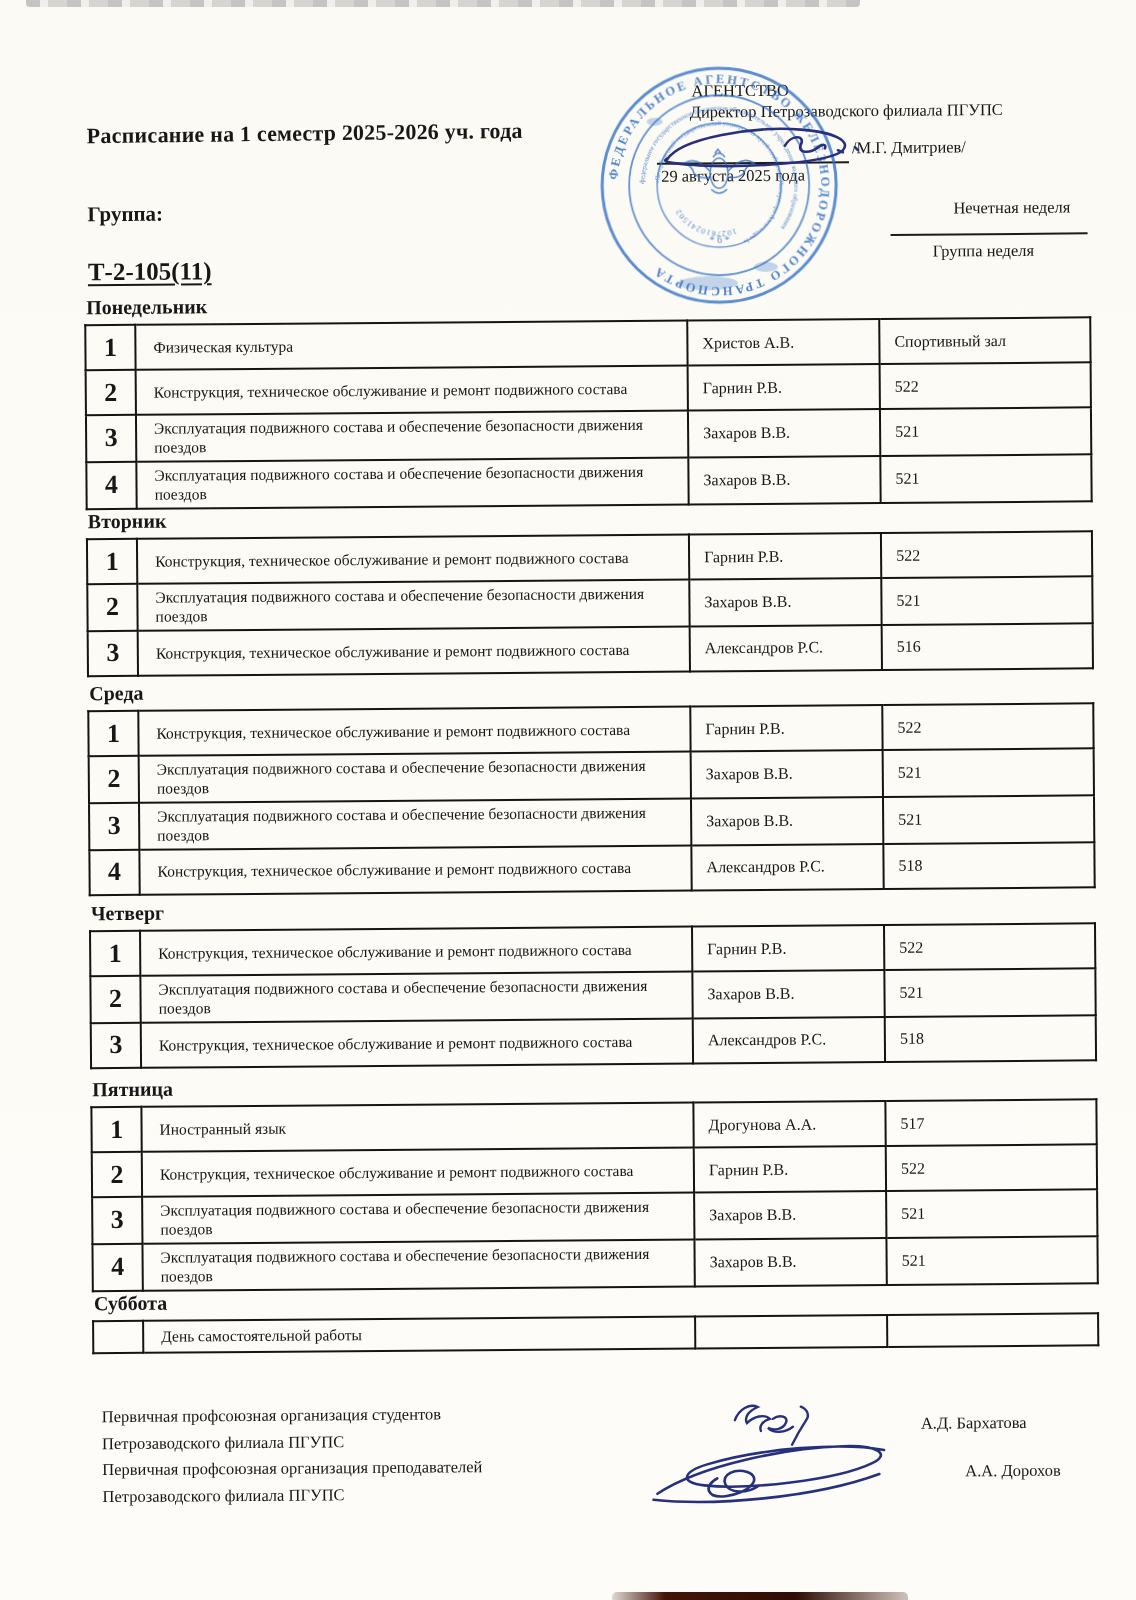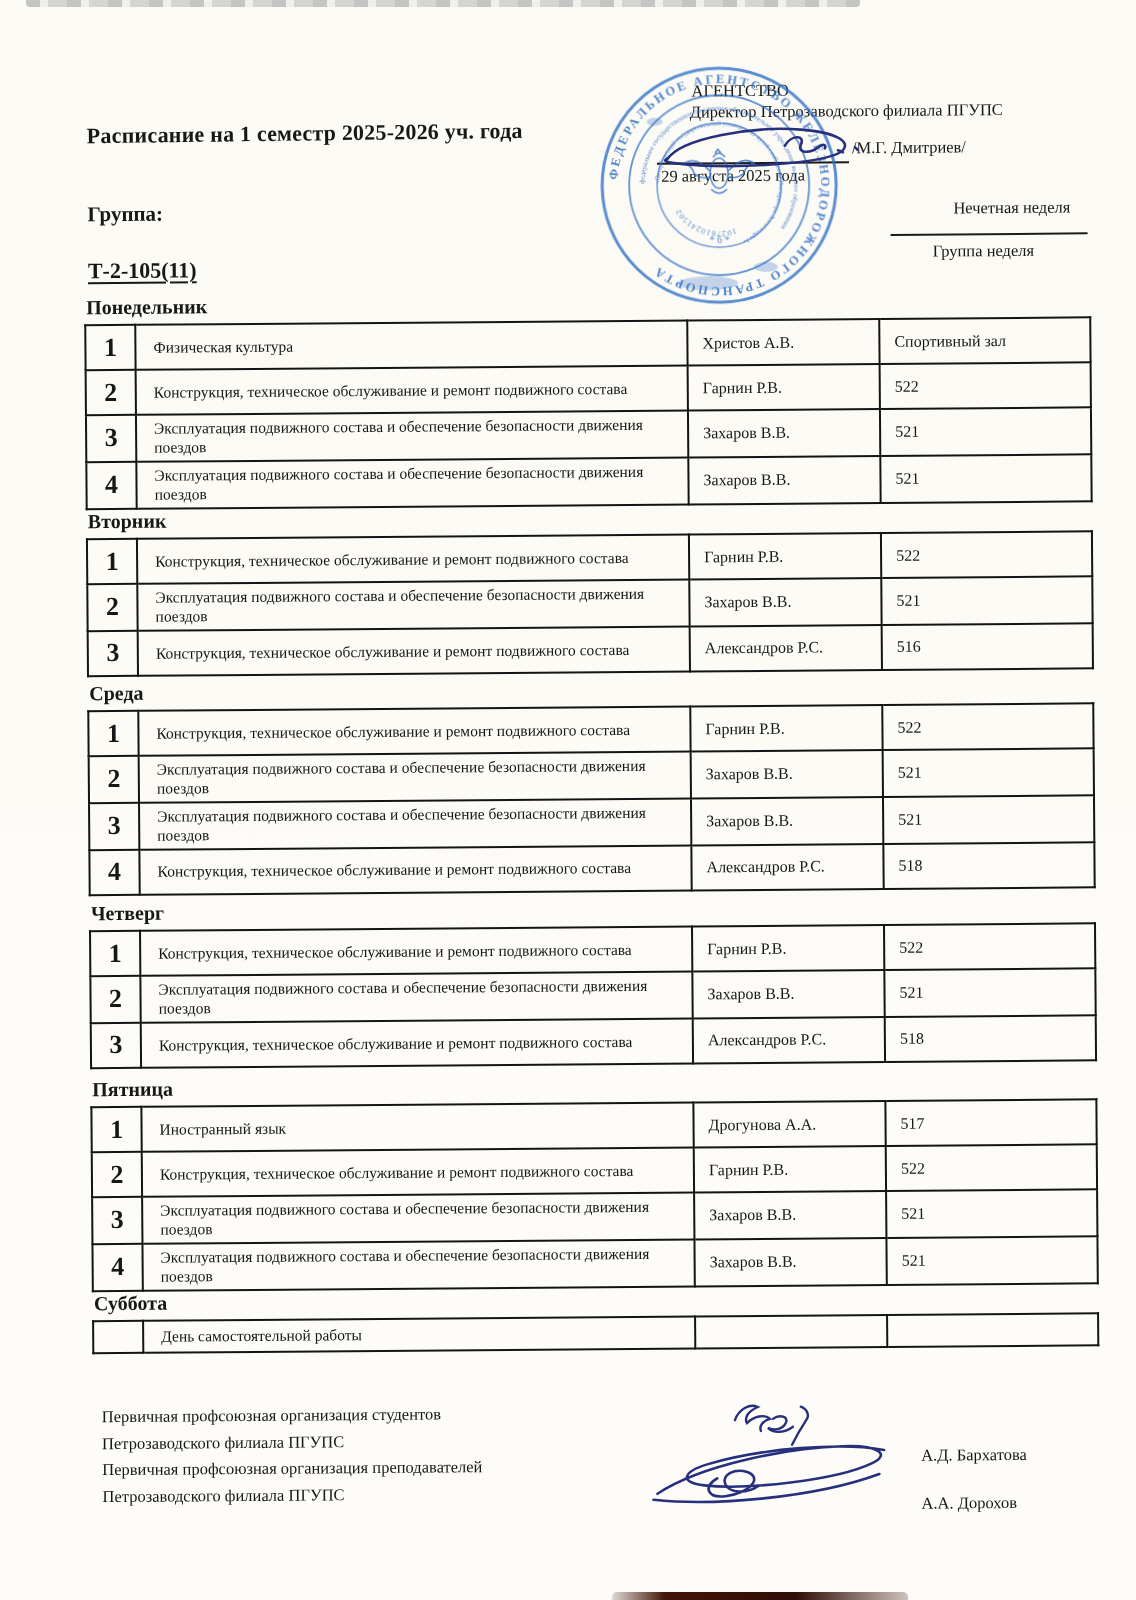--- a/index.html
+++ b/index.html
@@ -11,38 +11,38 @@
   }
   .page{
     position:relative;width:1136px;height:1600px;overflow:hidden;
     background:linear-gradient(180deg,#fbfaf4 0%,#fcfbf6 40%,#fdfcf8 100%);
   }
   .sheet{position:absolute;inset:0;transform:rotate(-0.45deg);transform-origin:55% 50%;}
   .abs{position:absolute;}
   
   .title{font-size:22px;font-weight:bold;letter-spacing:.2px;transform:rotate(-0.25deg);}
   .group-label{font-size:21px;font-weight:bold;}
-  .group-code{font-size:22px;font-weight:bold;text-decoration:underline;text-decoration-thickness:2px;text-underline-offset:4px;}
+  .group-code{font-size:25px;font-weight:bold;text-decoration:underline;text-decoration-thickness:2px;text-underline-offset:4px;}
   .appr{font-size:16.5px;line-height:20px;}
   .week-lbl{font-size:16.5px;}
   .rule{border-top:2px solid #1b1b1b;height:0;}
   
   .day{position:absolute;left:88px;width:1007px;}
   .day-title{font-size:20px;font-weight:bold;margin:0 0 5px 2px;line-height:23px;}
   table.sched{border-collapse:collapse;table-layout:fixed;width:1005px;background:transparent;}
   table.sched td{border:2.5px solid #141414;vertical-align:middle;overflow:hidden;}
   table.sched{border:1px solid #141414;}
   td.num{font-size:26px;font-weight:bold;text-align:center;}
   td.subj{font-size:15.5px;line-height:1.25;padding:3px 12px 3px 17px;}
   td.teach,td.room{font-size:16px;padding:2px 8px 2px 14px;}
   tr.std{height:45px;}
   tr.short{height:32px;}
   
   .footer-orgs{font-size:16.5px;line-height:26.5px;}
-  .sig-name{font-size:16.5px;margin-top:32px;}
+  .sig-name{font-size:16.5px;}
   
   .artifact-top{
     position:absolute;left:26px;top:0;width:834px;height:7px;opacity:.55;filter:blur(.4px);
     background:repeating-linear-gradient(90deg,rgba(70,75,85,.55) 0 14px,rgba(125,125,132,.15) 14px 22px,rgba(88,90,100,.42) 22px 41px);
     border-radius:0 0 4px 4px;
   }
   .artifact-bottom{
     position:absolute;left:612px;top:1592px;width:296px;height:8px;filter:blur(.5px);
     background:linear-gradient(90deg,rgba(60,18,8,.15),#431408 18%,#2e0d05 62%,rgba(70,20,8,.25));
     border-radius:5px 5px 0 0;
@@ -311,21 +311,21 @@
         </table>
     </section>
 
     <div class="abs footer-orgs" style="left:97px;top:1400px;">
       <div>Первичная профсоюзная организация студентов</div>
       <div>Петрозаводского филиала ПГУПС</div>
       <div>Первичная профсоюзная организация преподавателей</div>
       <div>Петрозаводского филиала ПГУПС</div>
     </div>
     <div class="abs sig-name" style="left:916px;top:1416px;">А.Д. Бархатова</div>
-    <div class="abs sig-name" style="left:916px;top:1464px;">А.А. Дорохов</div>
+    <div class="abs sig-name" style="left:960px;top:1464px;">А.А. Дорохов</div>
 
     <svg class="ink-overlay" width="1136" height="1600" viewBox="0 0 1136 1600">
       <g fill="none" stroke="#27307d" stroke-linecap="round">
 
         <g stroke-width="2.6">
           <path d="M 672 160 C 686 138 760 127 806 131 C 841 134 856 143 848 152 C 837 164 758 169 704 166 C 681 164 665 163 672 159"></path>
           <path d="M 790 147 c 6 -11 21 -11 16 -1 c -4 9 9 9 17 3 c 5 -4 9 -3 7 1"></path>
           <path d="M 843 152 l 5 2 M 860 149 l 3 3"></path>
         </g>
 

